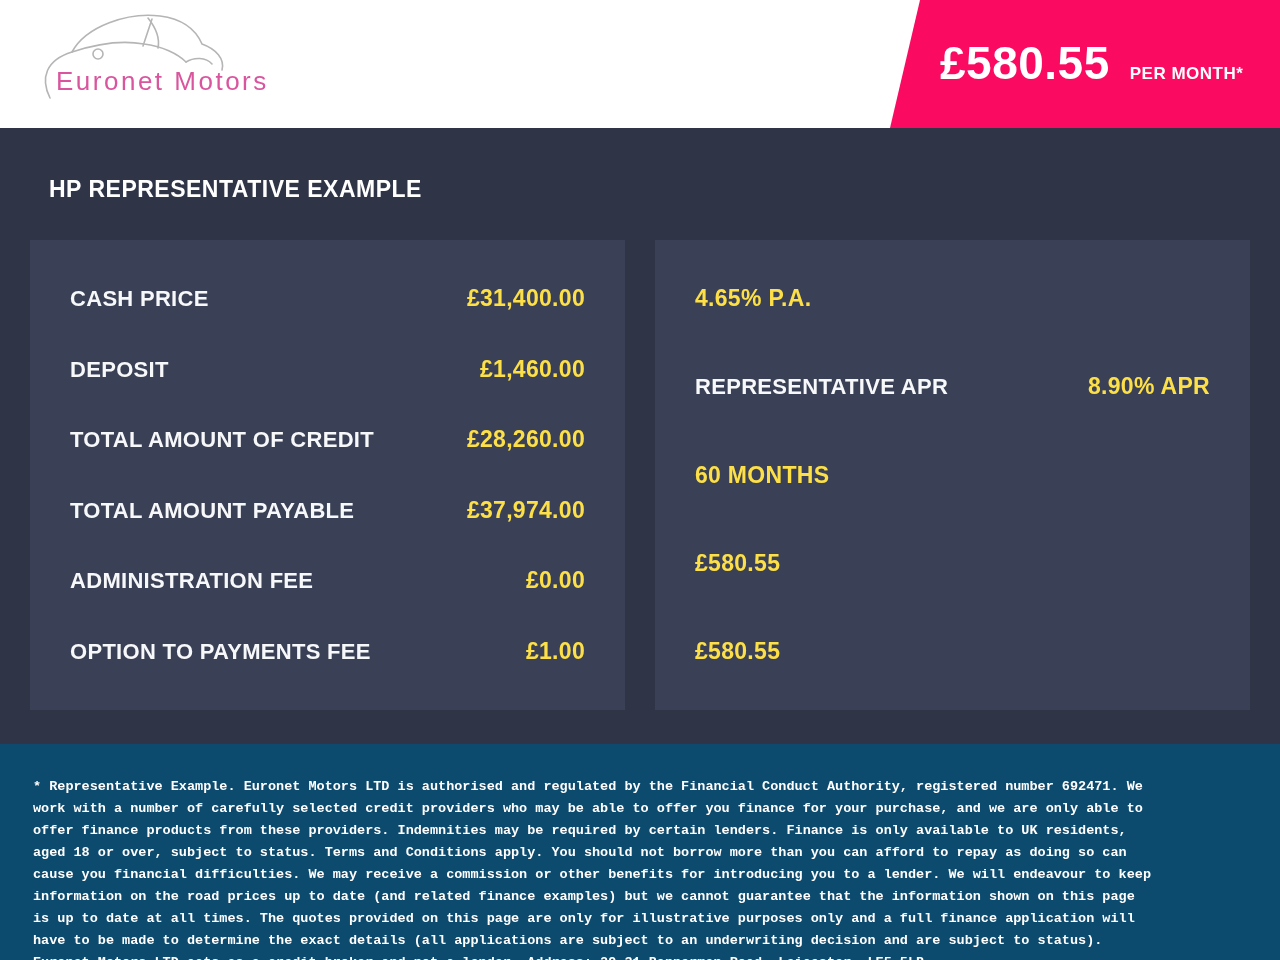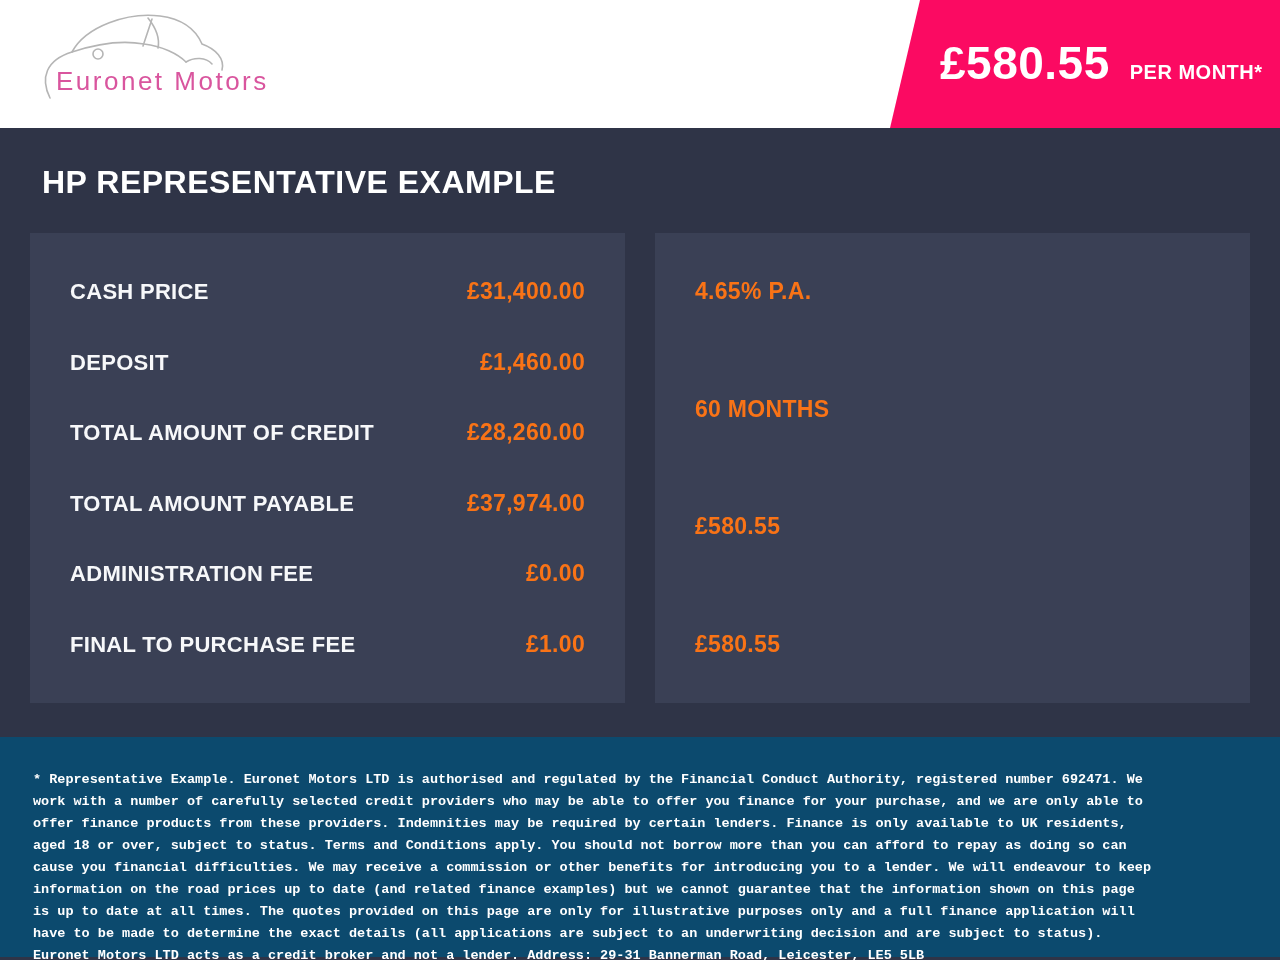--- a/index.html
+++ b/index.html
@@ -46,32 +46,32 @@
     padding-top: 40px;
   }
   .price {
     font-size: 46px;
     font-weight: 700;
     color: #ffffff;
     letter-spacing: 0.5px;
     line-height: 1;
   }
   .period {
-    font-size: 20px;
+    font-size: 17px;
     font-weight: 700;
     color: #ffffff;
     margin-left: 20px;
     letter-spacing: 0.5px;
   }
 
   
   .page-title {
-    margin: 9px;
+    margin: 16px;
     padding: 30px 0 0 33px;
-    font-size: 32px;
+    font-size: 23px;
     line-height: 30px;
     font-weight: 700;
     color: #ffffff;
     letter-spacing: 0.5px;
   }
   .panels {
     display: flex;
     gap: 30px;
     margin: 36px 30px 0 30px;
   }
@@ -93,21 +93,21 @@
   .row .label {
     font-size: 22px;
     font-weight: 700;
     color: #f7f8fa;
     letter-spacing: 0.3px;
     white-space: nowrap;
   }
   .row .value {
     font-size: 23px;
     font-weight: 700;
-    color: #f97316;
+    color: #fde047;
     letter-spacing: 0.3px;
     white-space: nowrap;
   }
 
   
   .footer {
     margin-top: 34px;
     height: 220px;
     background: #0c4a6e;
     box-sizing: border-box;
@@ -167,28 +167,32 @@
         </div>
         <div class="row">
           <span class="label">TOTAL AMOUNT PAYABLE</span>
           <span class="value">£37,974.00</span>
         </div>
         <div class="row">
           <span class="label">ADMINISTRATION FEE</span>
           <span class="value">£0.00</span>
         </div>
         <div class="row">
-          <span class="label">FINAL TO PURCHASE FEE</span>
+          <span class="label">OPTION TO PAYMENTS FEE</span>
           <span class="value">£1.00</span>
         </div>
       </section>
 
       <section class="panel">
         <div class="row">
           <span class="value">4.65% P.A.</span>
+        </div>
+        <div class="row">
+          <span class="label">REPRESENTATIVE APR</span>
+          <span class="value">8.90% APR</span>
         </div>
         <div class="row">
           <span class="value">60 MONTHS</span>
         </div>
         <div class="row">
           <span class="value">£580.55</span>
         </div>
         <div class="row">
           <span class="value">£580.55</span>
         </div>

